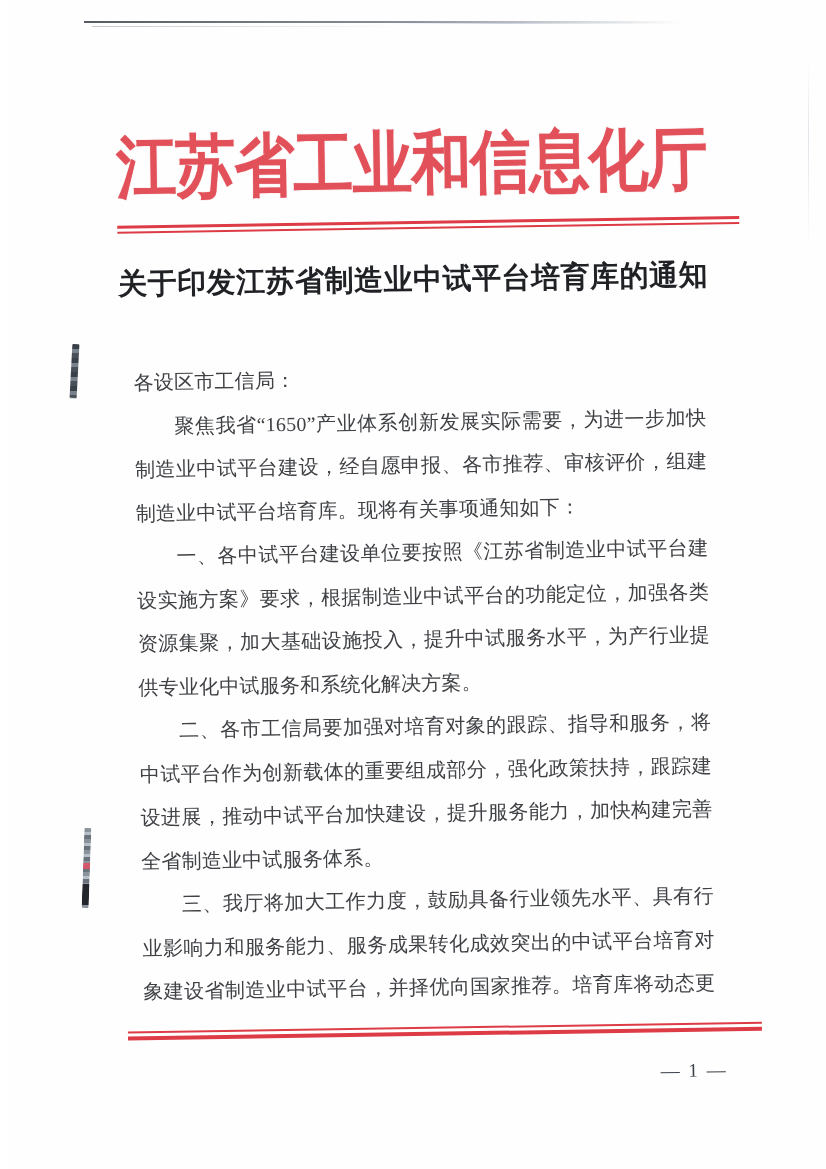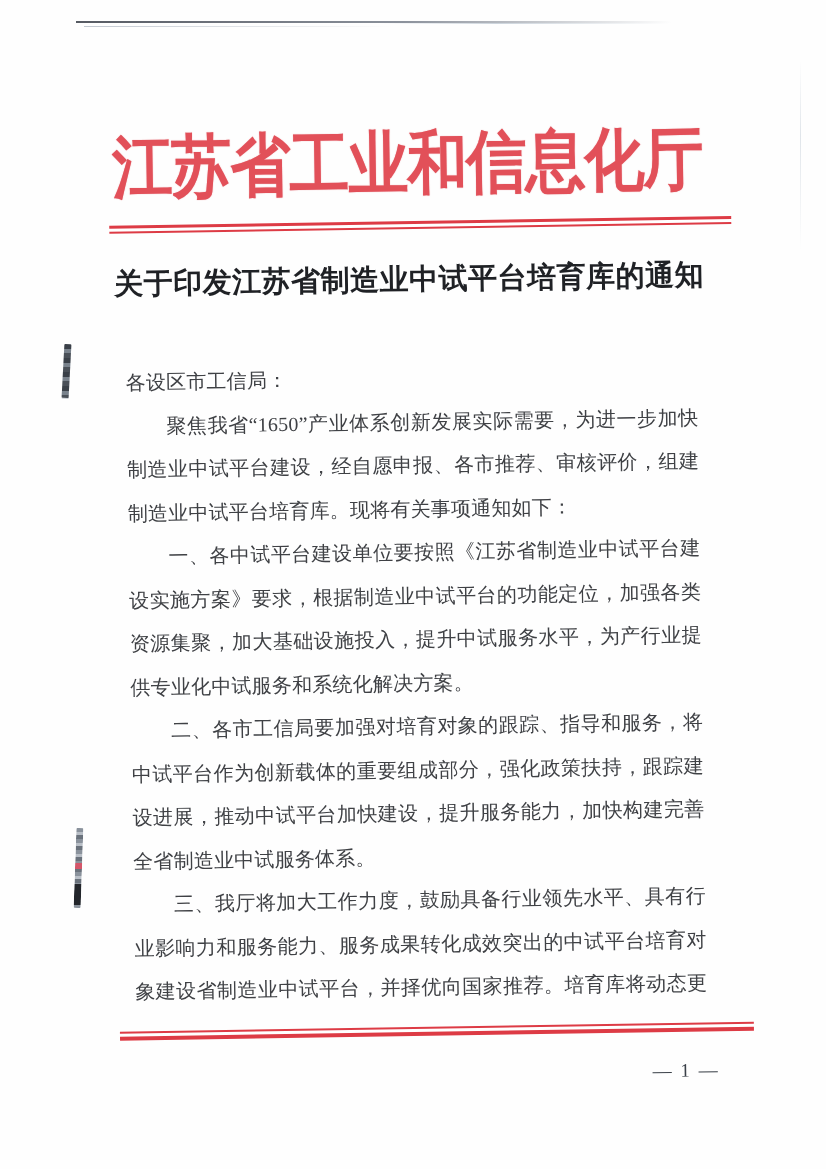--- a/index.html
+++ b/index.html
@@ -1,18 +1,18 @@
 <!DOCTYPE html>
 <html style="--letterhead-red: #e25059; --separator-red: #dd3b45; --title-black: #1f2125; --body-text: #3f4145;"><head>
 <meta charset="utf-8">
 <style>
   html,body{margin:0;padding:0;background:#ffffff;}
   body{width:826px;height:1169px;position:relative;overflow:hidden;
        font-family:"Liberation Serif","DejaVu Serif",serif;}
-  .page{position:absolute;inset:0;background:#fefefe;}
+  .page{position:absolute;inset:0;background:#fefefe;margin-left:8px;}
 
   
   .scan-top-edge{position:absolute;left:76px;top:21px;width:596px;height:2px;
     background:linear-gradient(90deg,#565a62,#8c929c 55%,rgba(170,176,186,0));}
   .scan-top-edge2{position:absolute;left:84px;top:26px;width:310px;height:1px;
     background:linear-gradient(90deg,#c2c8d0,rgba(210,216,224,0));}
   .scan-top-edge3{position:absolute;left:380px;top:23px;width:290px;height:1px;
     background:linear-gradient(90deg,rgba(205,212,220,.0),#ccd4dc 40%,rgba(214,220,228,0));}
   .scan-right-edge{position:absolute;left:800px;top:60px;width:1px;height:190px;
     background:linear-gradient(180deg,rgba(226,230,236,0),#e0e5ea 40%,rgba(228,232,238,0));}

